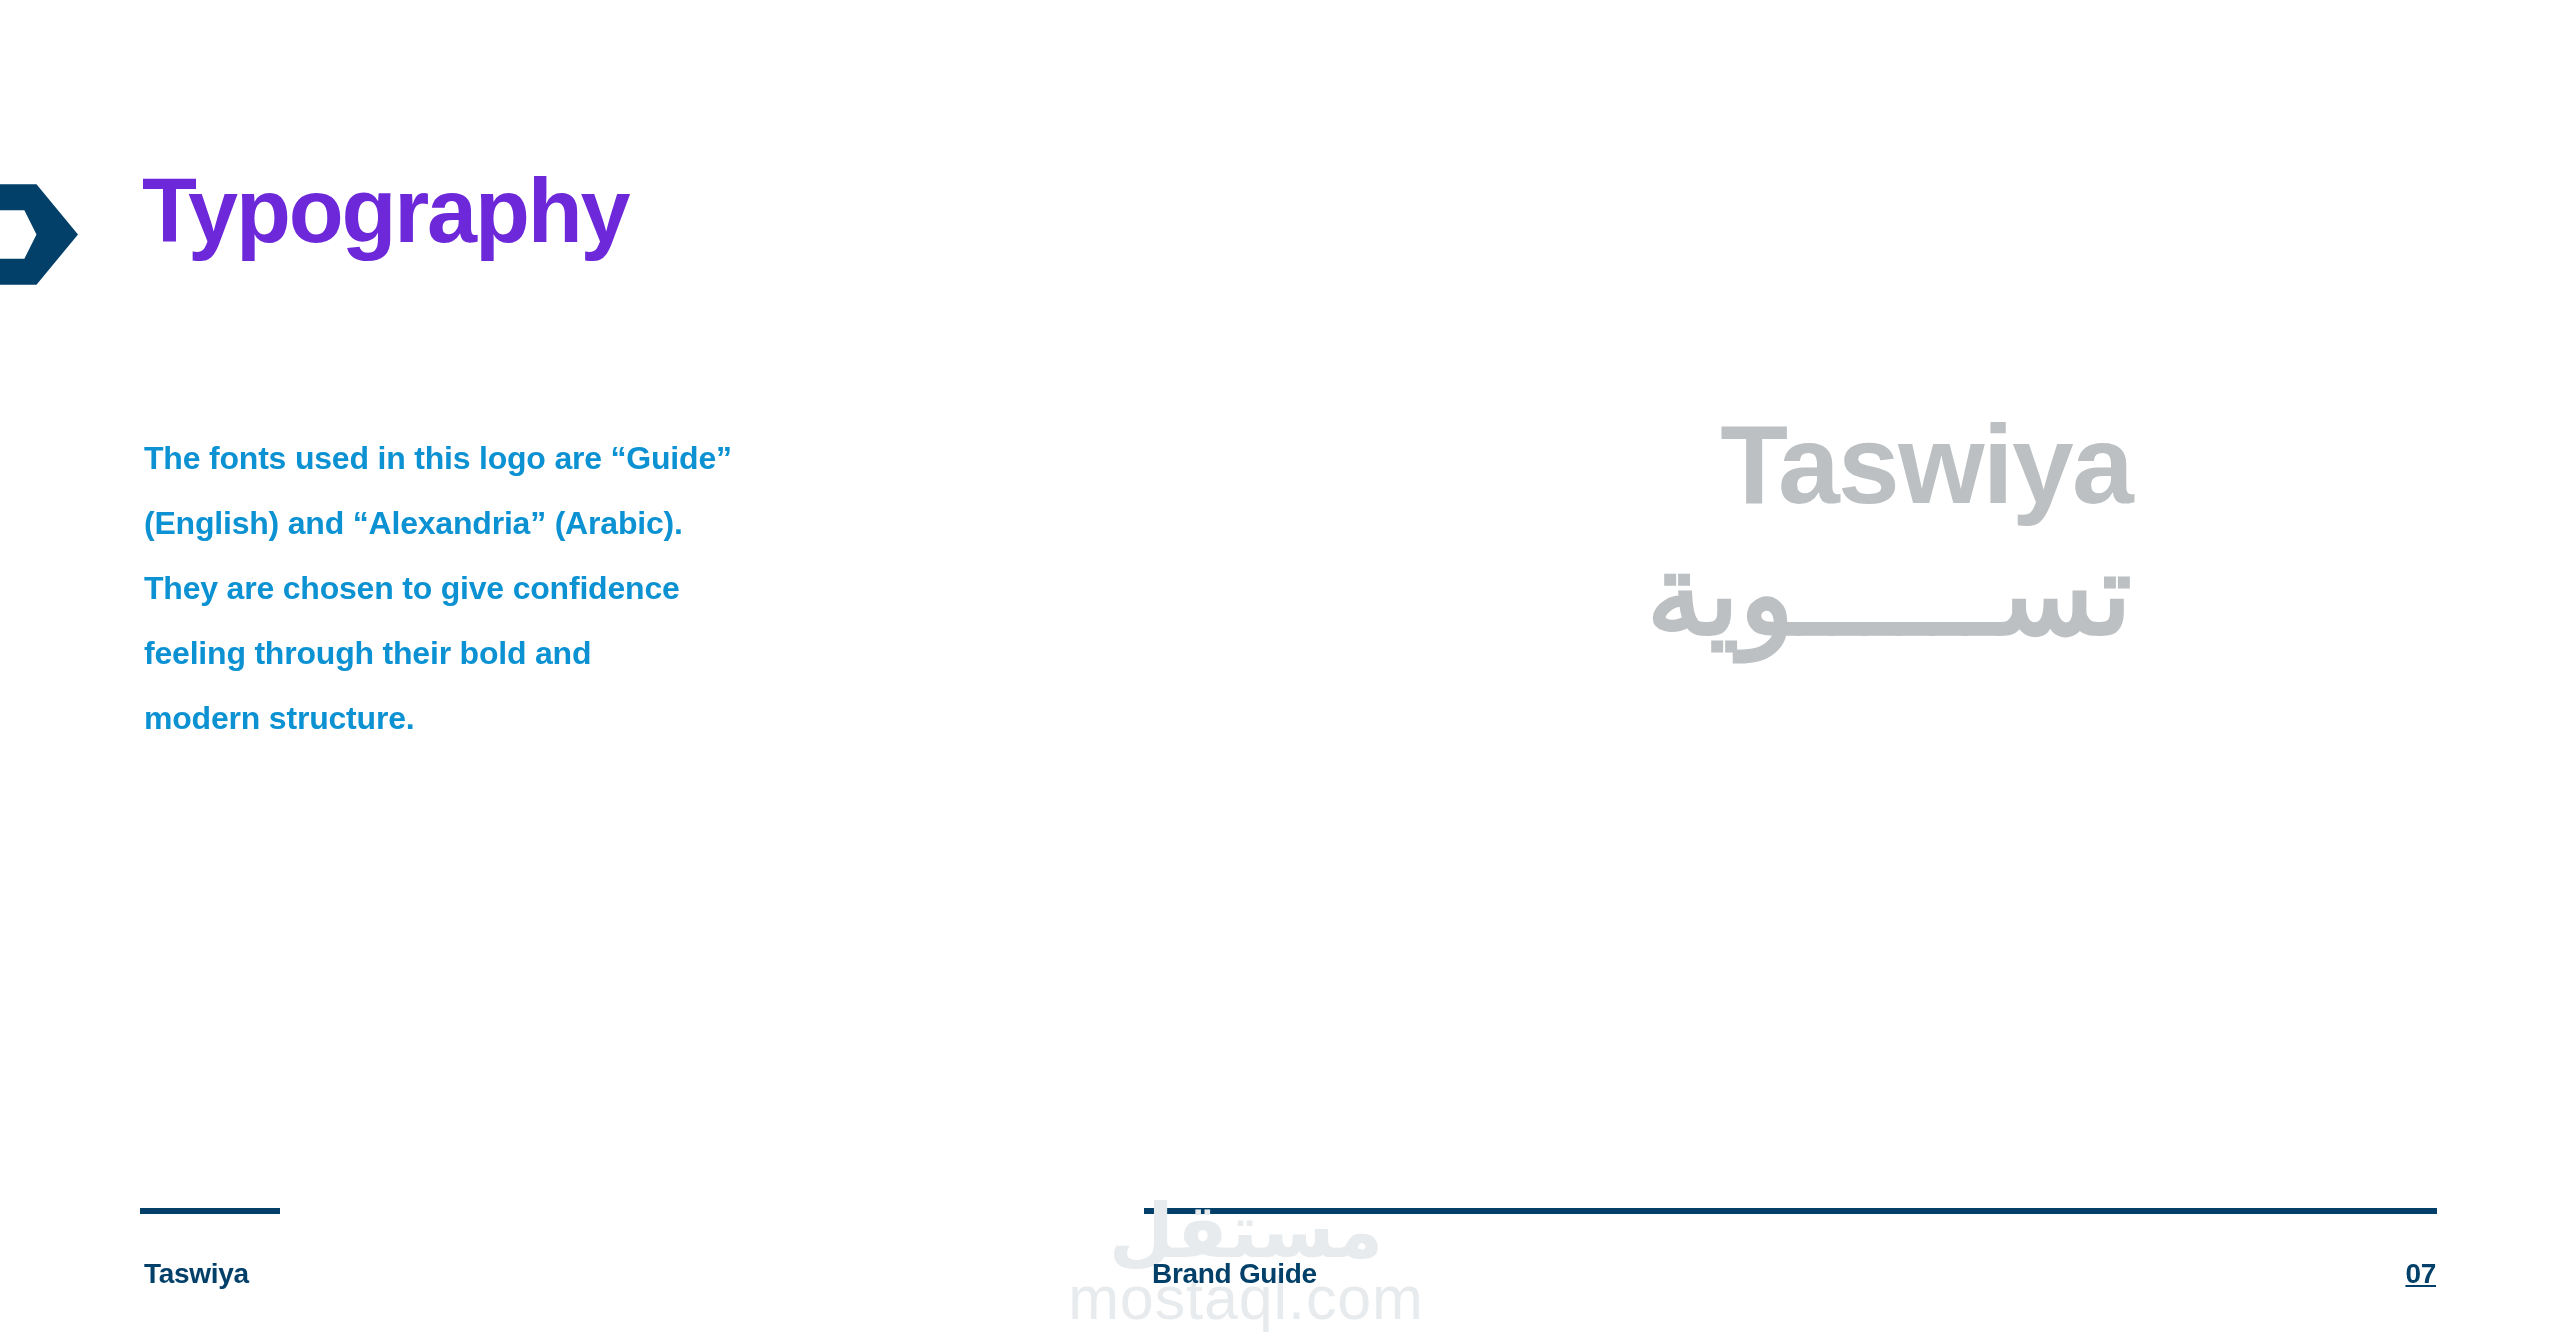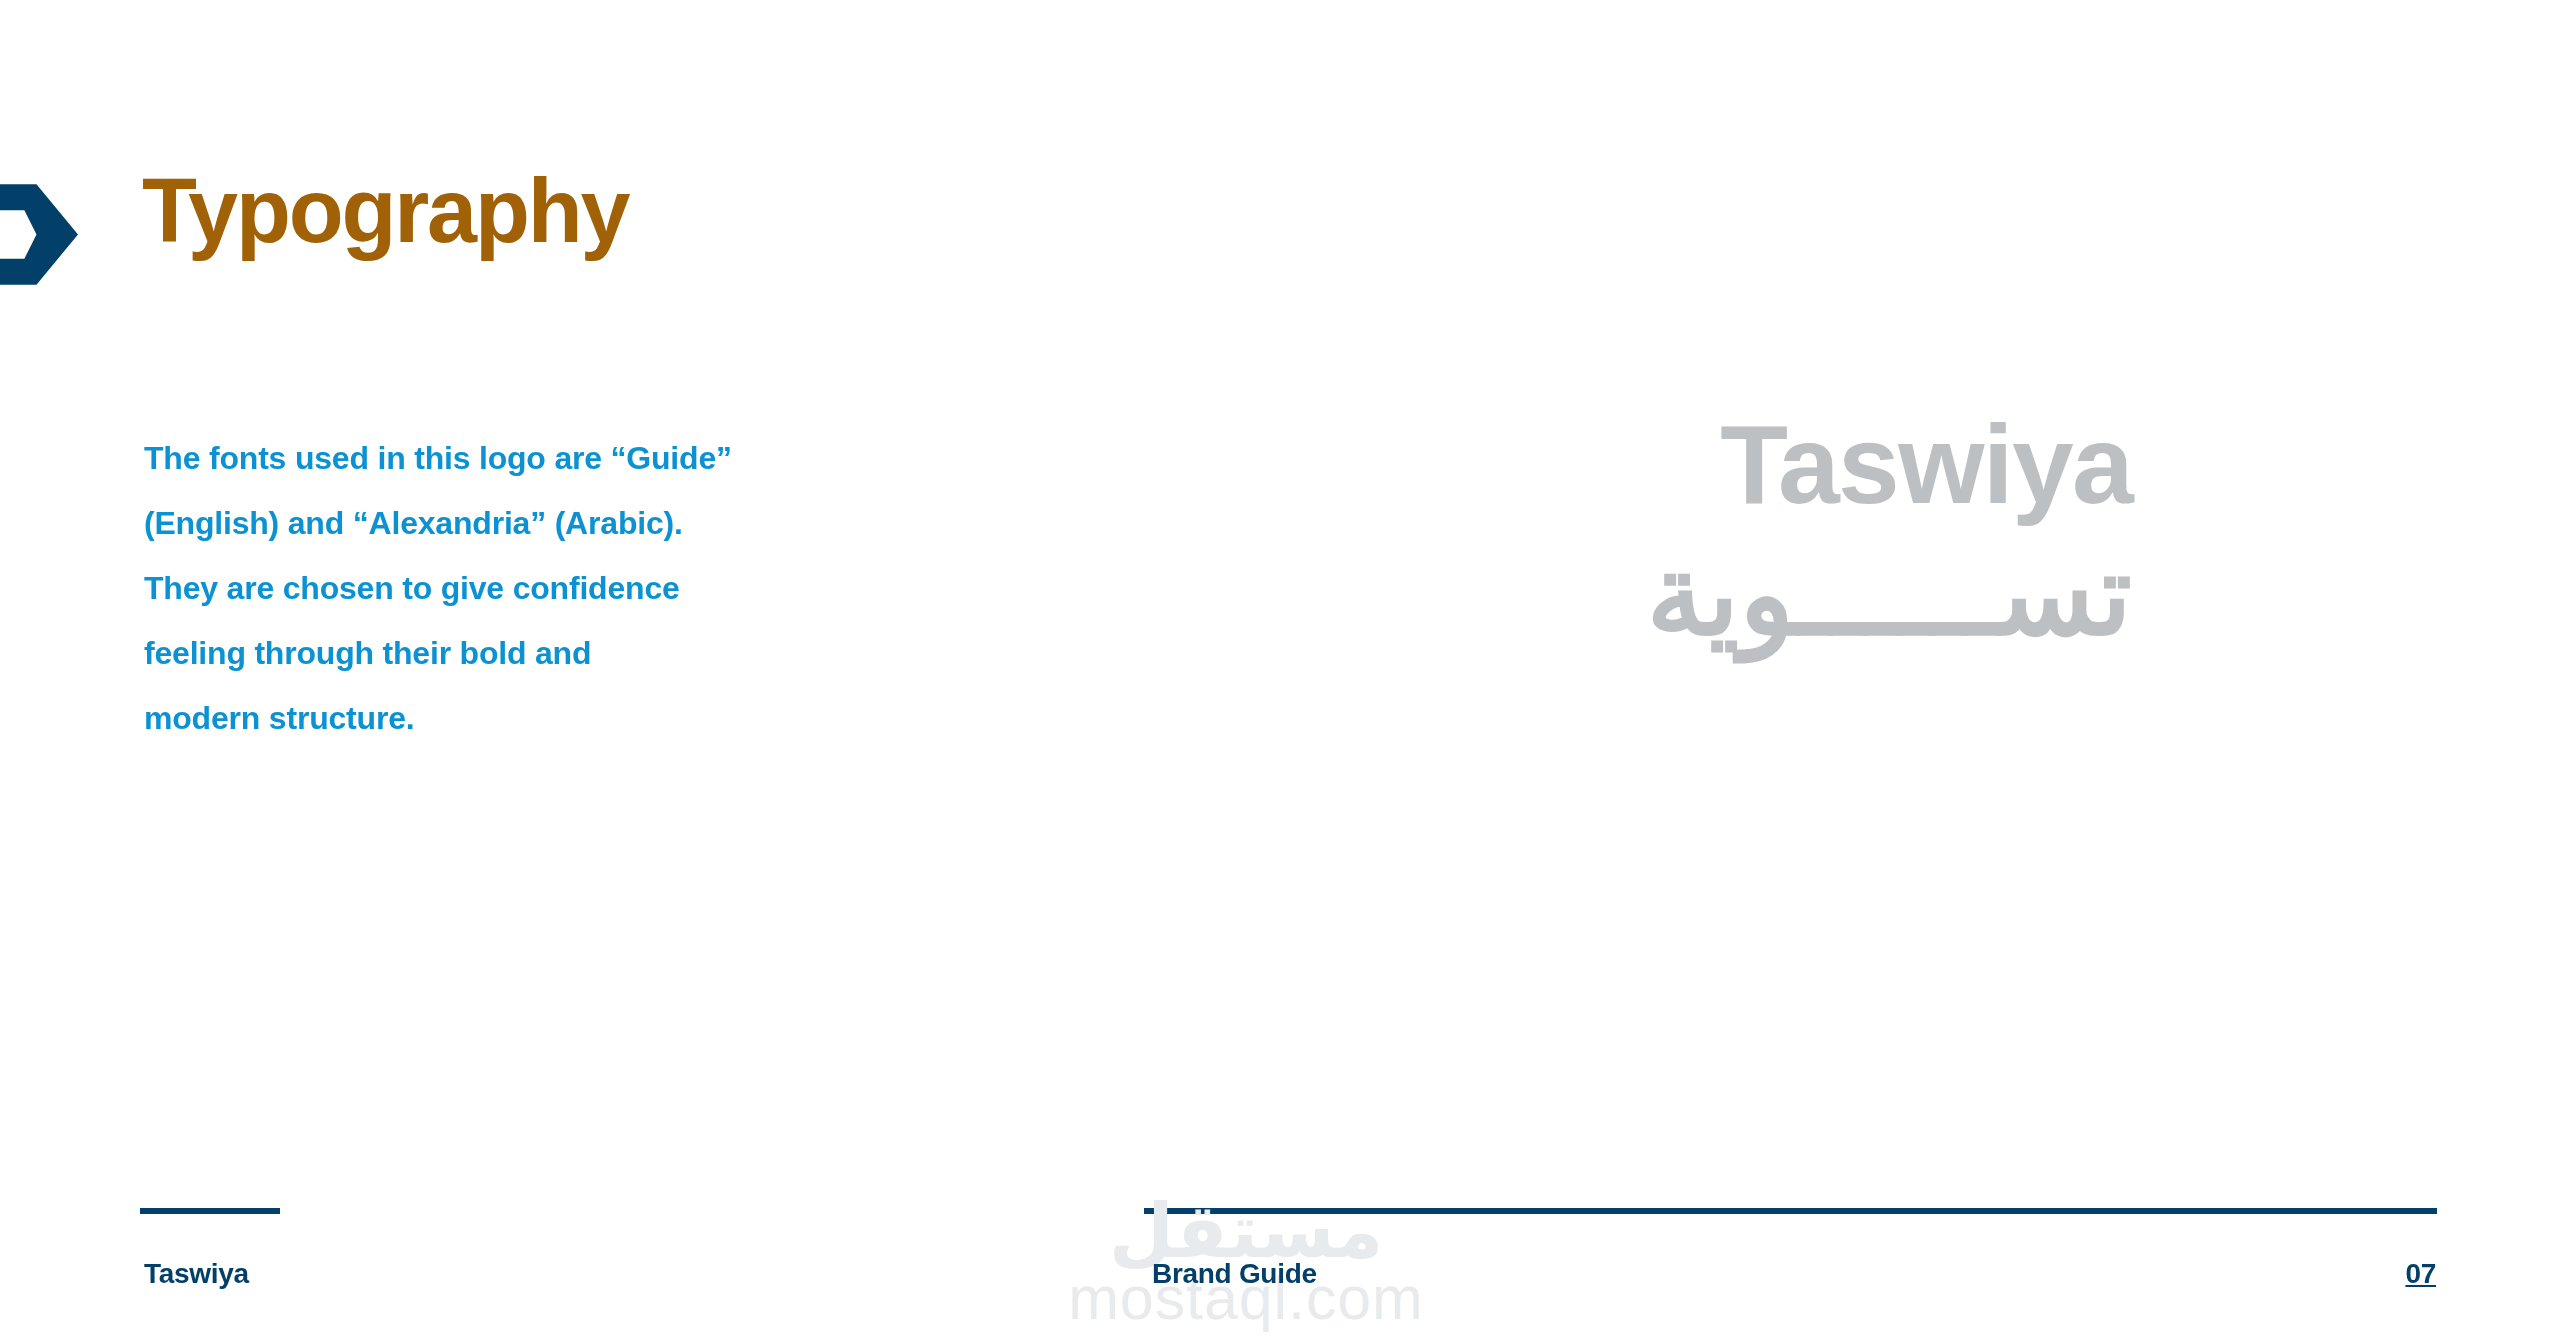--- a/index.html
+++ b/index.html
@@ -29,21 +29,21 @@
 
   
   #page-title {
     position: absolute;
     left: 142px;
     top: 166px;
     font-size: 90px;
     font-weight: 700;
     line-height: 1.0;
     letter-spacing: -2.2px;
-    color: #a16207;
+    color: #6d28d9;
     white-space: nowrap;
   }
 
   
   #intro-paragraph {
     position: absolute;
     left: 144px;
     top: 426px;
     width: 1022px;
     font-size: 32px;

